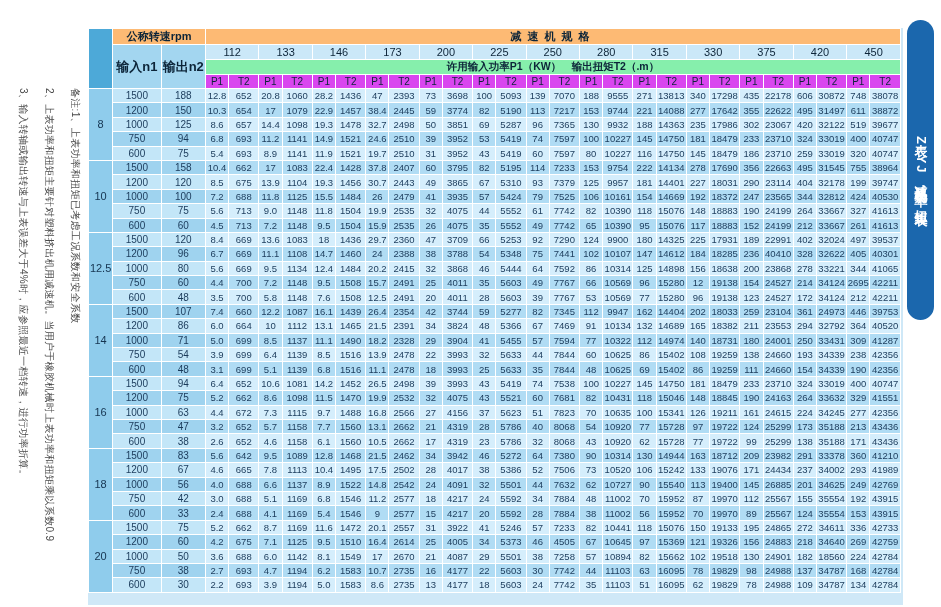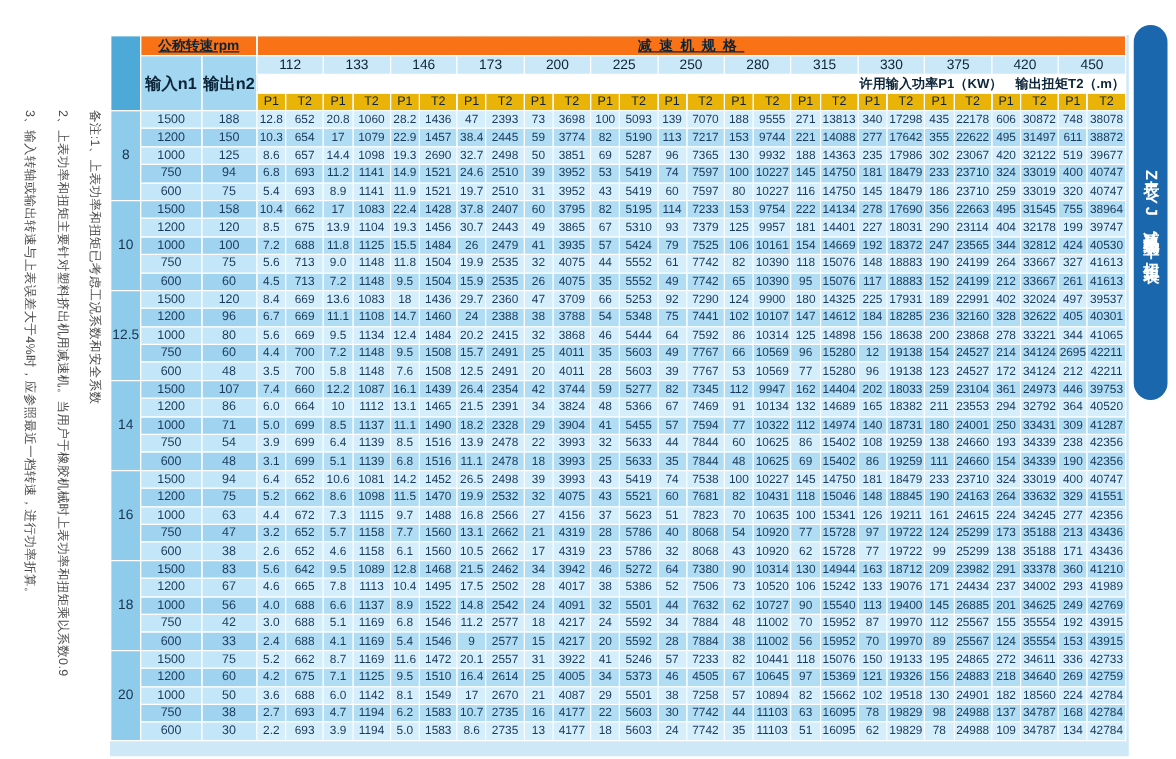--- a/index.html
+++ b/index.html
@@ -25,26 +25,26 @@
   table{border-collapse:collapse;table-layout:fixed;width:813px;}
   td{border:1px solid #ffffff;text-align:center;vertical-align:middle;
      padding:0;overflow:hidden;white-space:nowrap;color:#1a3a5a;}
 
   .hr1 td{height:14px;}
   .hr2 td{height:14px;}
   .hr3 td{height:13px;}
   .hr4 td{height:13px;}
 
   .th-corner{background:#4da9d8;}
-  .th-band{background:#f97316;color:#0c2438;font-size:11px;font-weight:bold;text-decoration:underline;}
+  .th-band{background:#fdba74;color:#0c2438;font-size:11px;font-weight:bold;}
   .th-spec{letter-spacing:6px;}
-  .th-band2{background:#ffffff;color:#0c2438;font-size:10.5px;font-weight:bold;text-align:right;}
+  .th-band2{background:#86efac;color:#0c2438;font-size:10.5px;font-weight:bold;}
   .th-n{background:#a3d6f0;color:#0c2438;font-size:13px;font-weight:bold;}
   .th-model{background:#cbe8f8;color:#0c2438;font-size:11px;}
-  .th-pt{background:#eab308;color:#0c2438;font-size:10px;}
+  .th-pt{background:#d946ef;color:#0c2438;font-size:10px;}
 
   tbody td{height:13.4px;font-size:9.5px;}
   .td-ratio{background:#8fccec;font-size:11px;color:#153450;}
   .row-light .td-val{background:#d5eefc;}
   .row-light .td-speed{background:#c3e6f8;}
   .row-dark .td-val{background:#b0dcf4;}
   .row-dark .td-speed{background:#9fd3ef;}
   .td-speed{font-size:10px;}
 </style>
 </head>
@@ -209,21 +209,21 @@
             <td class="td-val">38872</td>
           </tr>
           <tr class="row-light">
             <td class="td-speed">1000</td>
             <td class="td-speed">125</td>
             <td class="td-val">8.6</td>
             <td class="td-val">657</td>
             <td class="td-val">14.4</td>
             <td class="td-val">1098</td>
             <td class="td-val">19.3</td>
-            <td class="td-val">2690</td>
+            <td class="td-val">1478</td>
             <td class="td-val">32.7</td>
             <td class="td-val">2498</td>
             <td class="td-val">50</td>
             <td class="td-val">3851</td>
             <td class="td-val">69</td>
             <td class="td-val">5287</td>
             <td class="td-val">96</td>
             <td class="td-val">7365</td>
             <td class="td-val">130</td>
             <td class="td-val">9932</td>
@@ -497,21 +497,21 @@
             <td class="td-val">5348</td>
             <td class="td-val">75</td>
             <td class="td-val">7441</td>
             <td class="td-val">102</td>
             <td class="td-val">10107</td>
             <td class="td-val">147</td>
             <td class="td-val">14612</td>
             <td class="td-val">184</td>
             <td class="td-val">18285</td>
             <td class="td-val">236</td>
-            <td class="td-val">32160</td>
+            <td class="td-val">40410</td>
             <td class="td-val">328</td>
             <td class="td-val">32622</td>
             <td class="td-val">405</td>
             <td class="td-val">40301</td>
           </tr>
           <tr class="row-light">
             <td class="td-speed">1000</td>
             <td class="td-speed">80</td>
             <td class="td-val">5.6</td>
             <td class="td-val">669</td>

